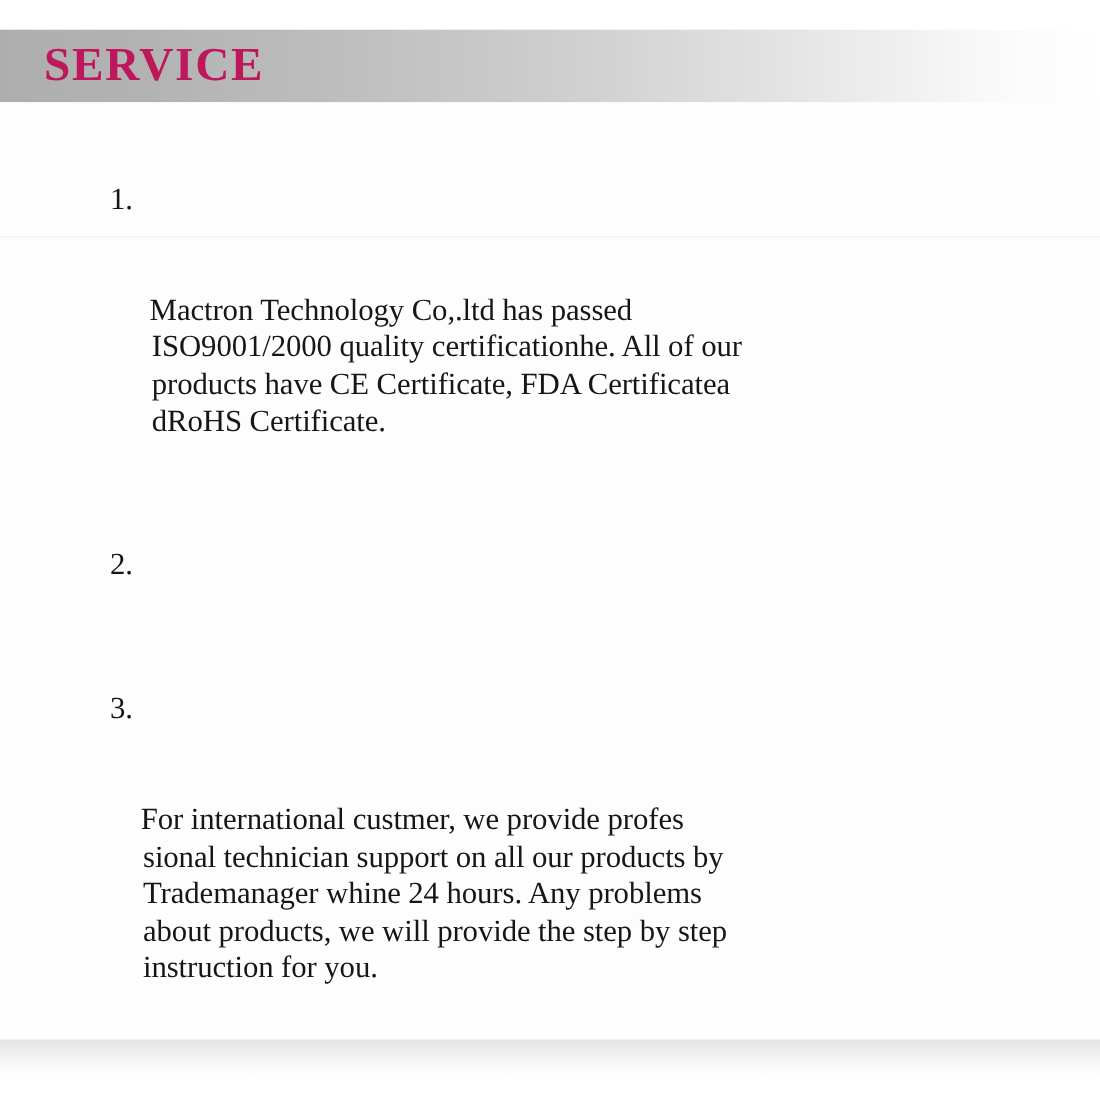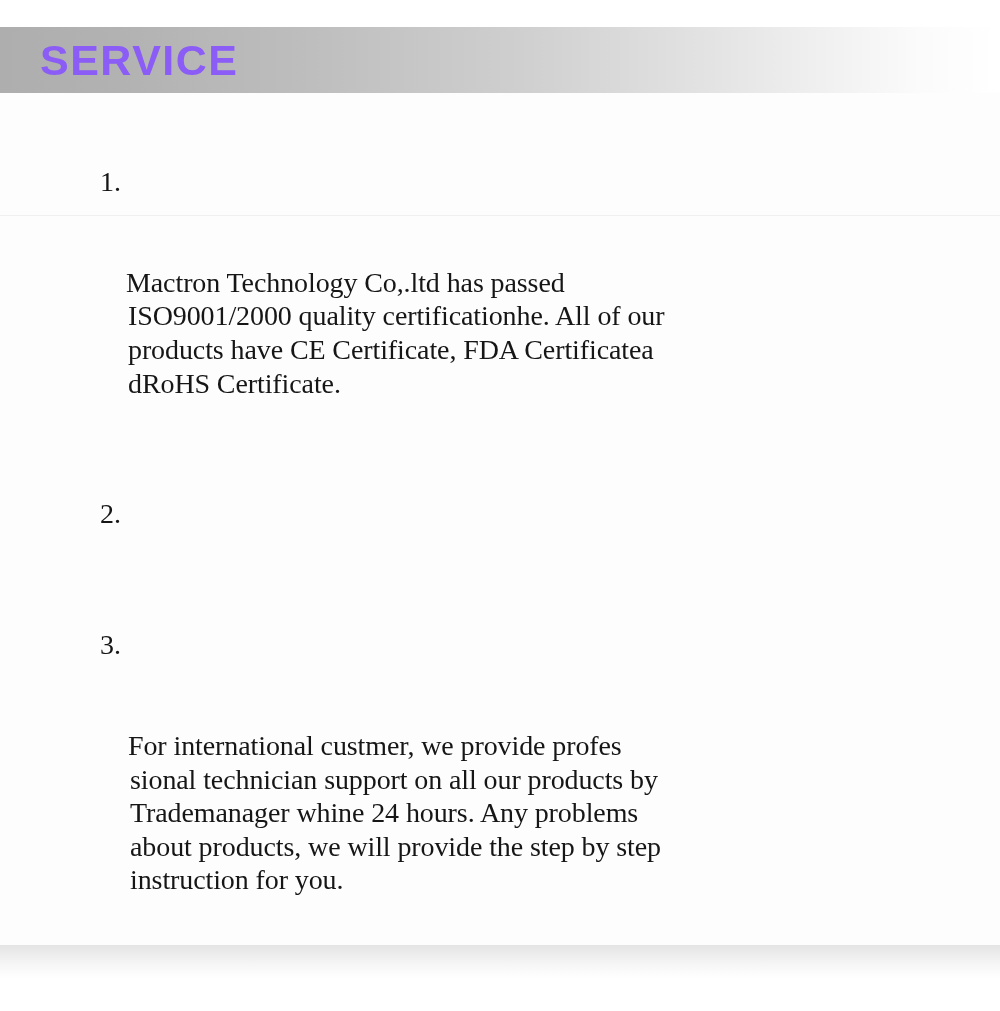--- a/index.html
+++ b/index.html
@@ -39,25 +39,25 @@
                 #fbfbfb 92%,
                 #ffffff 100%);
   }
 
   .header-title {
     position: absolute;
     left: 40px;
     top: 27px;
     height: 58px;
     line-height: 66px;
-    font-family: Liberation Sans, sans-serif;
+    font-family: Liberation Serif, serif;
     font-weight: bold;
     font-size: 43px;
     letter-spacing: 1.5px;
-    color: #8b5cf6;
+    color: #be185d;
     white-space: nowrap;
   }
 
   
   .content-panel {
     position: absolute;
     left: 0;
     top: 93px;
     width: 1000px;
     height: 852px;
@@ -112,21 +112,21 @@
     position: absolute;
     left: 0;
     top: 0;
     width: 38px;
     text-align: left;
     color: #161616;
   }
 
   .service-item .body {
     display: block;
-    margin-left: 28px;
+    margin-left: 38px;
     text-indent: -2px;
   }
 
   
   .service-item.tight .marker { width: 30px; }
   .service-item.tight .body  { margin-left: 30px; }
 </style>
 </head>
 <body>
 

